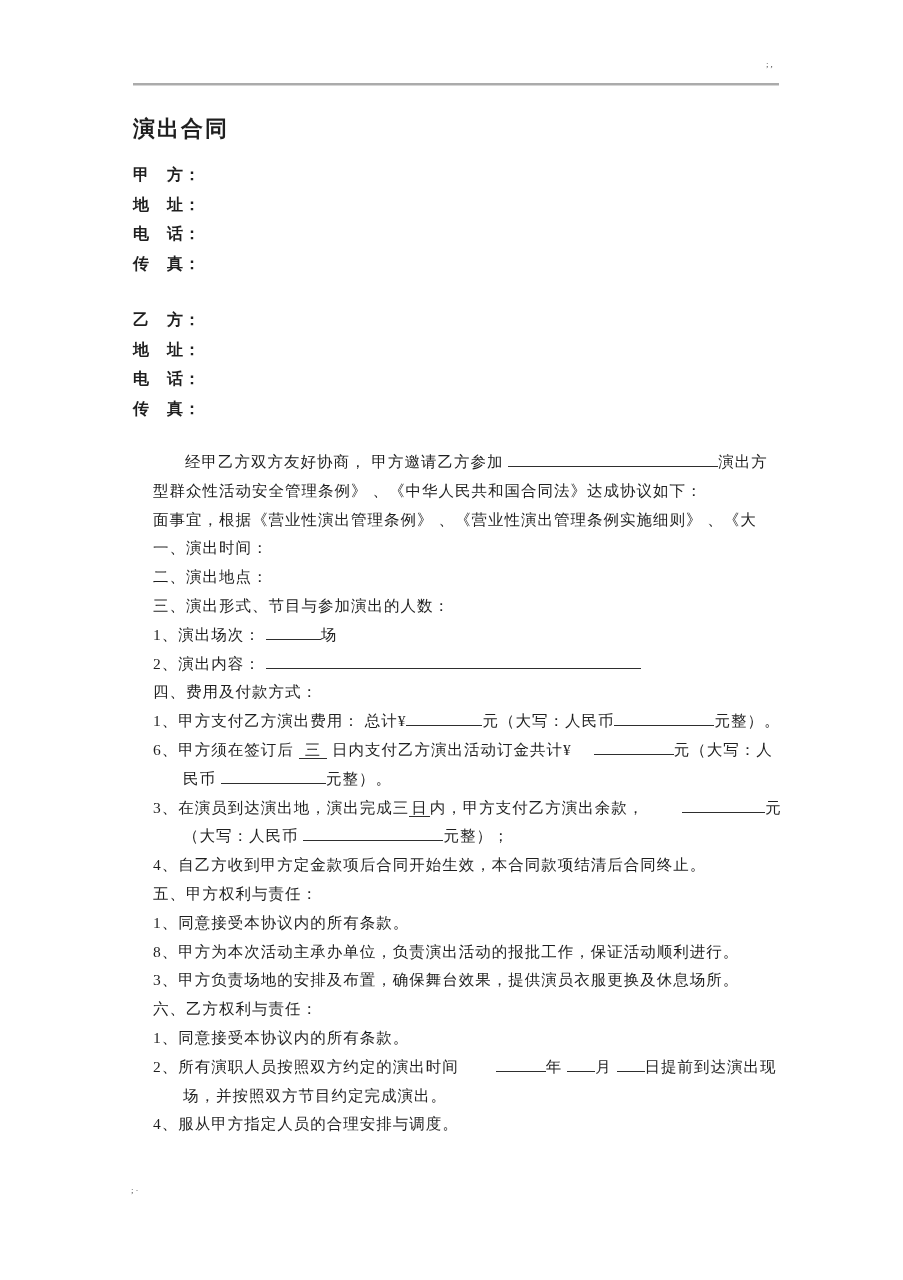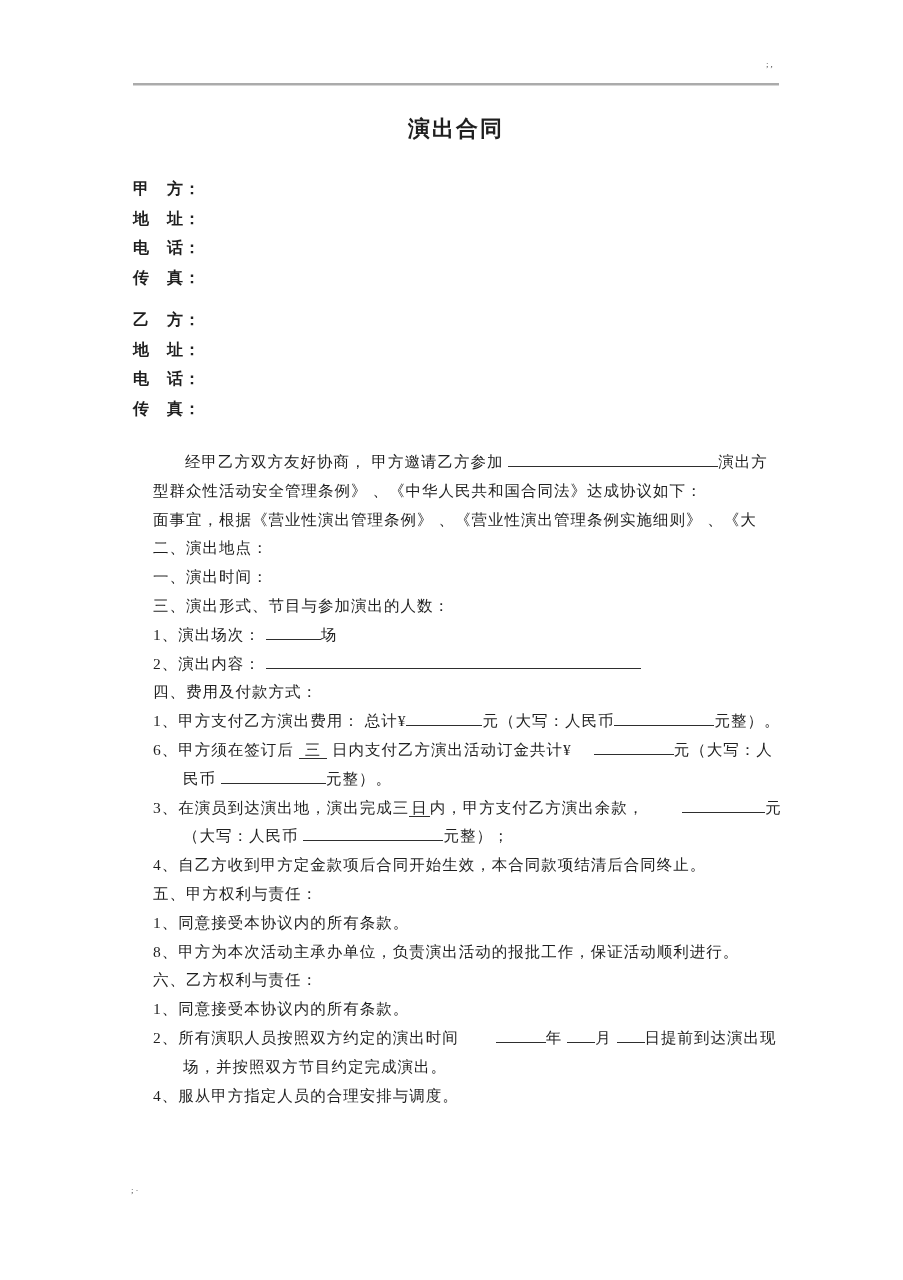--- a/index.html
+++ b/index.html
@@ -13,27 +13,27 @@
   }
   .top-rule{
     position:absolute;left:133px;top:83px;width:646px;height:2px;
     background:#ababab;border-bottom:1px solid #d6d6d6;
   }
   .mark{position:absolute;font-size:9px;color:#4a4a4a;letter-spacing:2px;line-height:9px;}
   .mark.tr{left:766px;top:60px;}
   .mark.bl{left:131px;top:1186px;}
   .doc-title{
     position:absolute;left:133px;top:114px;width:646px;
-    text-align:center;font-size:22px;font-weight:bold;letter-spacing:2px;
+    text-align:left;font-size:22px;font-weight:bold;letter-spacing:2px;
   }
   .party{
     position:absolute;left:133px;
     font-size:16px;font-weight:bold;letter-spacing:1px;
   }
-  .party.a{top:174px;}
+  .party.a{top:160px;}
   .party.b{top:305px;}
   .party .row{height:29.5px;line-height:29.5px;}
   .body-text{
     position:absolute;left:133px;top:448px;width:755px;
     font-size:15.5px;letter-spacing:1px;
   }
   .line{height:28.8px;line-height:28.8px;white-space:nowrap;margin-left:20px;}
   .blank{
     display:inline-block;height:13px;
     border-bottom:1px solid #2e2e2e;
@@ -57,35 +57,36 @@
   <div class="party b">
       <div class="row">乙　方：</div>
       <div class="row">地　址：</div>
       <div class="row">电　话：</div>
       <div class="row">传　真：</div>
     </div>
   <div class="body-text">
       <div class="line" style="padding-left: 32px;"><span>经甲乙方双方友好协商， 甲方邀请乙方参加 </span><span class="blank" style="width: 210px;"></span><span>演出方</span></div>
       <div class="line"><span>型群众性活动安全管理条例》 、《中华人民共和国合同法》达成协议如下：</span></div>
       <div class="line"><span>面事宜，根据《营业性演出管理条例》 、《营业性演出管理条例实施细则》 、《大</span></div>
+      <div class="line"><span>一、演出时间：</span></div>
       <div class="line"><span>二、演出地点：</span></div>
-      <div class="line"><span>一、演出时间：</span></div>
       <div class="line"><span>三、演出形式、节目与参加演出的人数：</span></div>
       <div class="line"><span>1、演出场次： </span><span class="blank" style="width: 55px;"></span><span>场</span></div>
       <div class="line"><span>2、演出内容： </span><span class="blank" style="width: 375px;"></span></div>
       <div class="line"><span>四、费用及付款方式：</span></div>
       <div class="line"><span>1、甲方支付乙方演出费用： 总计¥</span><span class="blank" style="width: 76px;"></span><span>元（大写：人民币</span><span class="blank" style="width: 100px;"></span><span>元整）。</span></div>
       <div class="line"><span>6、甲方须在签订后 </span><span class="uch" style="padding: 0px 6px;">三</span><span> 日内支付乙方演出活动订金共计¥</span><span class="gap" style="width: 22px;"></span><span class="blank" style="width: 80px;"></span><span>元（大写：人</span></div>
       <div class="line" style="padding-left: 30px;"><span>民币 </span><span class="blank" style="width: 105px;"></span><span>元整）。</span></div>
       <div class="line"><span>3、在演员到达演出地，演出完成三</span><span class="uch" style="padding: 0px 2px;">日</span><span>内，甲方支付乙方演出余款，</span><span class="gap" style="width: 38px;"></span><span class="blank" style="width: 83px;"></span><span>元</span></div>
       <div class="line" style="padding-left: 30px;"><span>（大写：人民币 </span><span class="blank" style="width: 140px;"></span><span>元整）；</span></div>
       <div class="line"><span>4、自乙方收到甲方定金款项后合同开始生效，本合同款项结清后合同终止。</span></div>
       <div class="line"><span>五、甲方权利与责任：</span></div>
       <div class="line"><span>1、同意接受本协议内的所有条款。</span></div>
       <div class="line"><span>8、甲方为本次活动主承办单位，负责演出活动的报批工作，保证活动顺利进行。</span></div>
+      <div class="line"><span>3、甲方负责场地的安排及布置，确保舞台效果，提供演员衣服更换及休息场所。</span></div>
       <div class="line"><span>六、乙方权利与责任：</span></div>
       <div class="line"><span>1、同意接受本协议内的所有条款。</span></div>
       <div class="line"><span>2、所有演职人员按照双方约定的演出时间</span><span class="gap" style="width: 37px;"></span><span class="blank" style="width: 50px;"></span><span>年 </span><span class="blank" style="width: 28px;"></span><span>月 </span><span class="blank" style="width: 28px;"></span><span>日提前到达演出现</span></div>
       <div class="line" style="padding-left: 30px;"><span>场，并按照双方节目约定完成演出。</span></div>
       <div class="line"><span>4、服从甲方指定人员的合理安排与调度。</span></div>
     </div>
   <span class="mark bl">;·</span>
 </div>
 
 </body></html>

